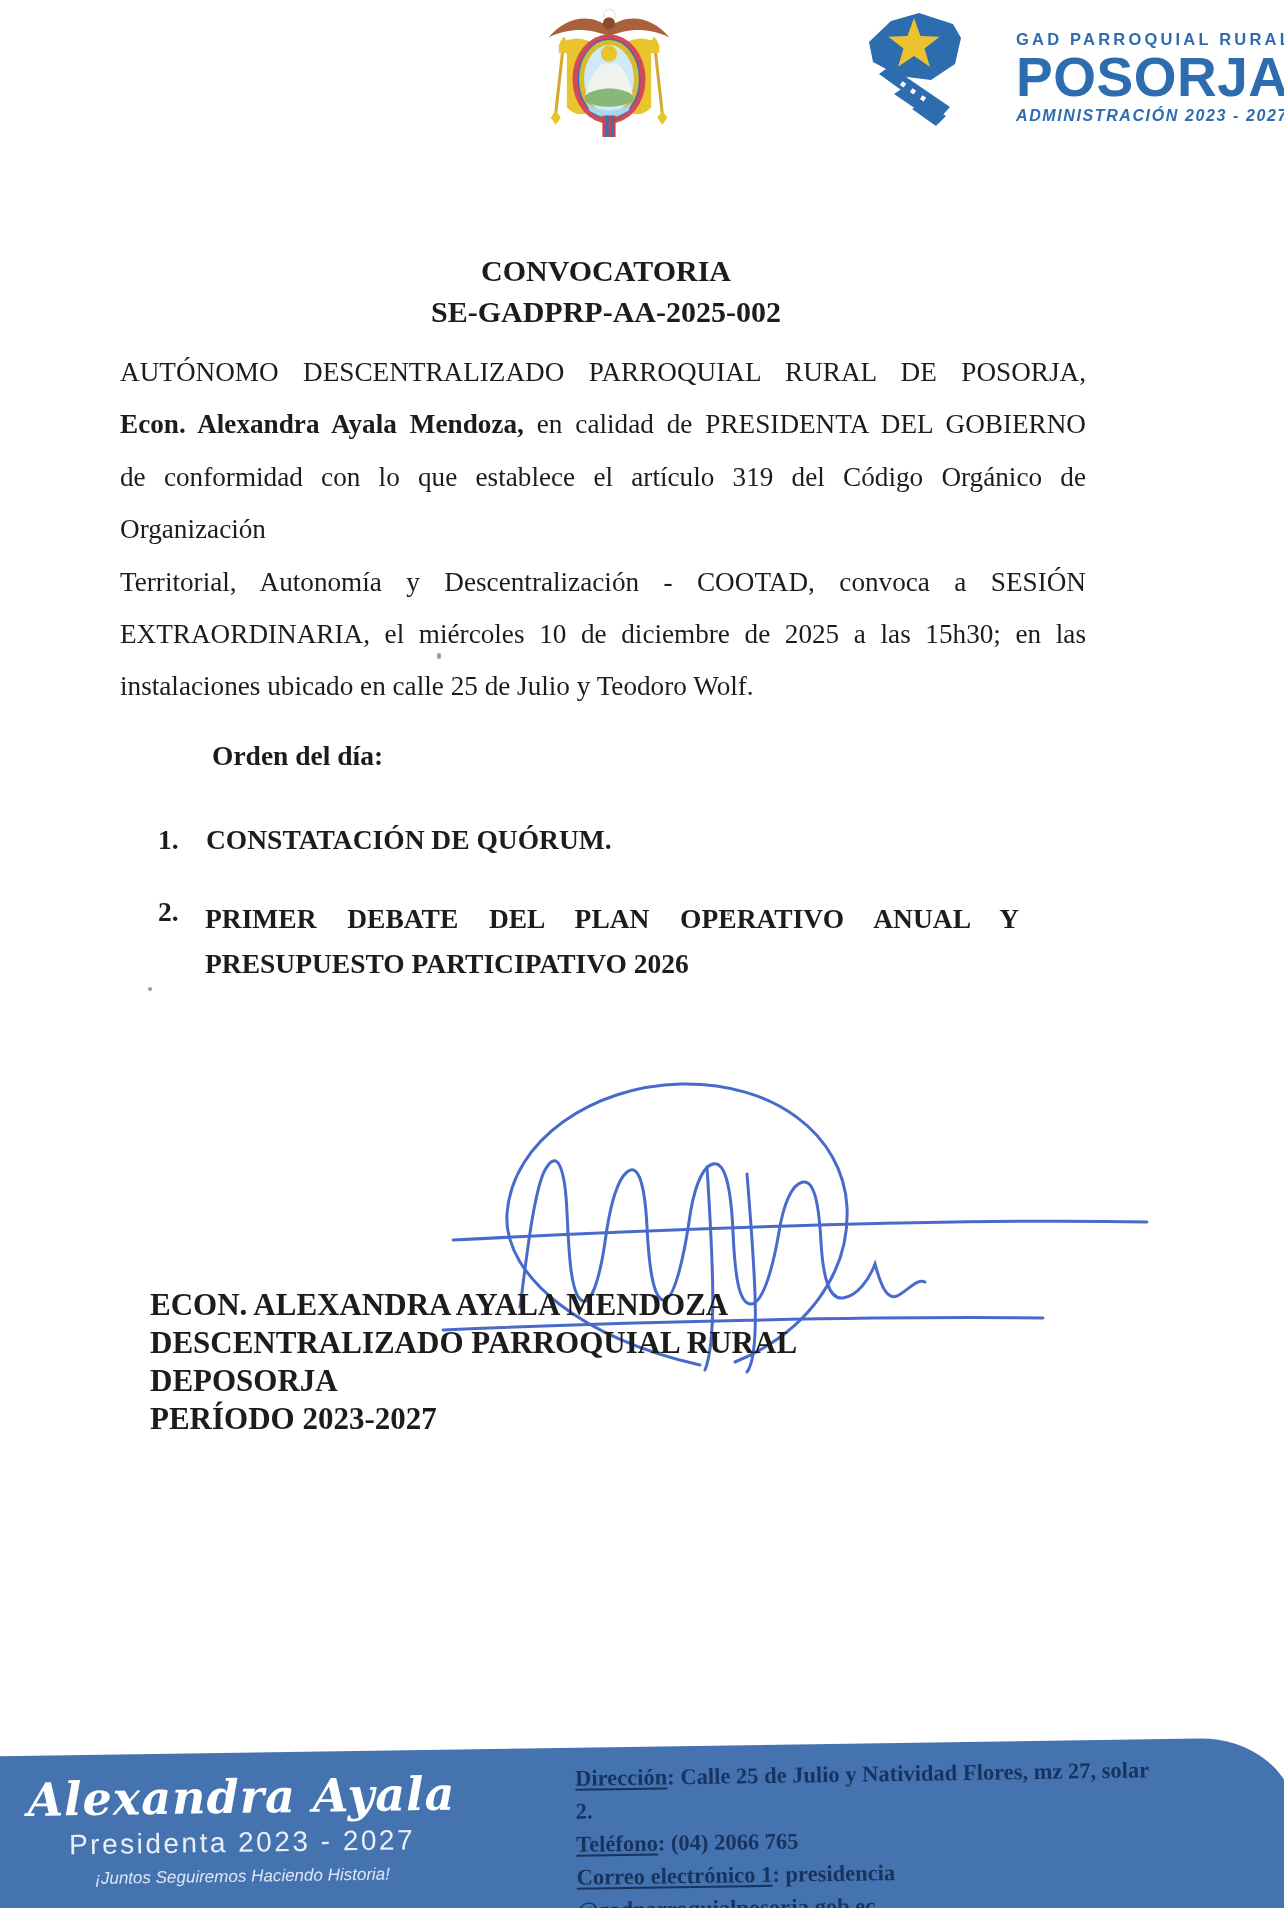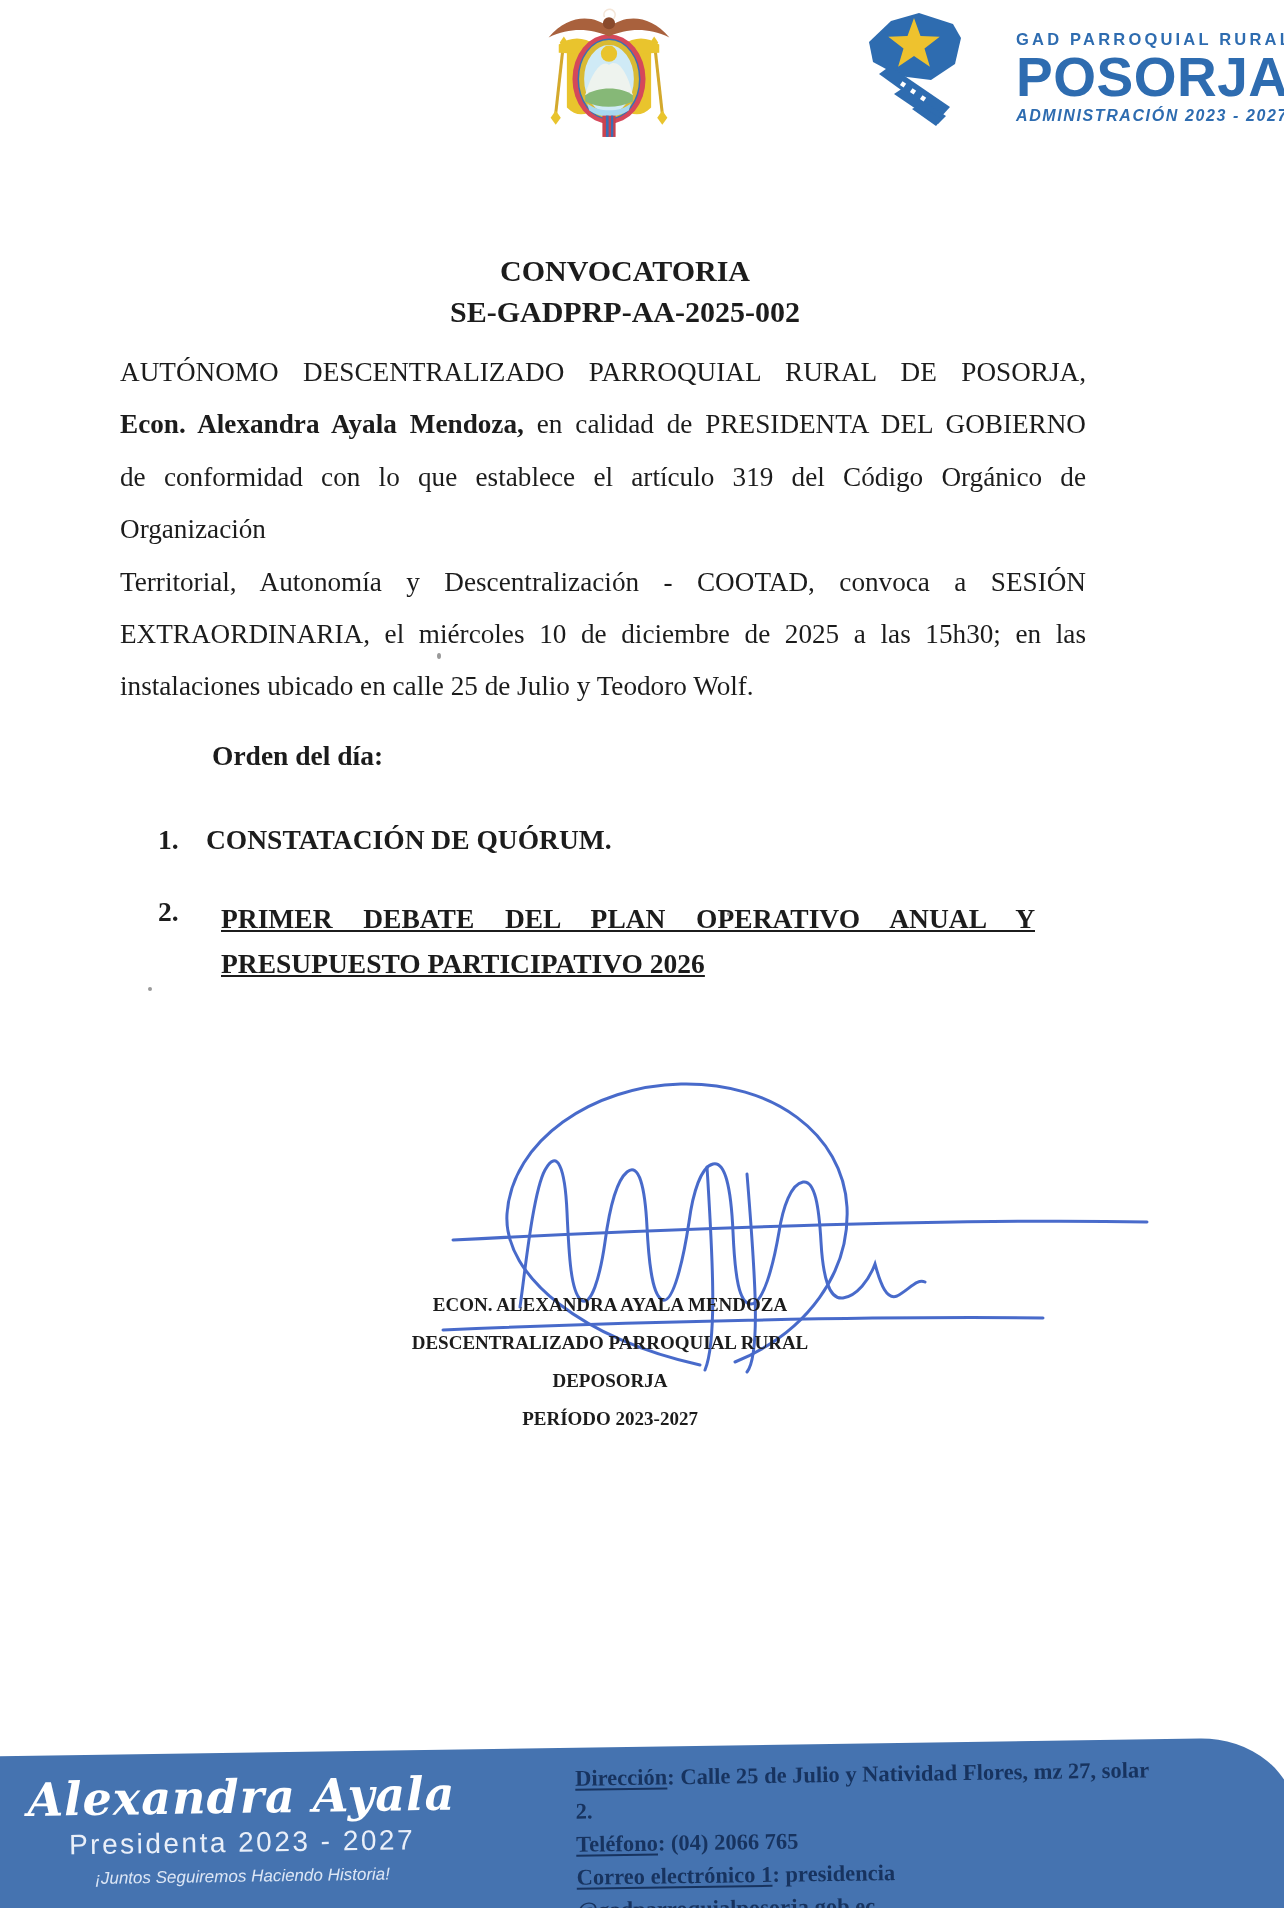--- a/index.html
+++ b/index.html
@@ -10,38 +10,38 @@
   
   .coat{position:absolute;left:540px;top:6px;width:138px;height:134px;}
   .brand{position:absolute;left:856px;top:8px;width:390px;height:120px;}
   .brand-mark{position:absolute;left:0;top:0;width:152px;height:118px;}
   .brand-text{position:absolute;left:160px;top:22px;width:240px;font-family:"Liberation Sans",sans-serif;color:#2e6cb0;}
   .brand-l1{font-size:16.5px;font-weight:bold;letter-spacing:3.2px;white-space:nowrap;}
   .brand-l2{font-size:55px;font-weight:bold;letter-spacing:.5px;line-height:52px;margin-top:2px;white-space:nowrap;}
   .brand-l3{font-size:16px;font-weight:bold;font-style:italic;letter-spacing:1.6px;margin-top:4px;white-space:nowrap;}
   .dateline{position:absolute;left:640px;top:160px;width:412px;text-align:right;font-size:29px;}
   
-  .title{position:absolute;left:0;top:250px;width:1212px;text-align:center;font-weight:bold;font-size:30px;line-height:41px;margin-left:19px;}
+  .title{position:absolute;left:0;top:250px;width:1212px;text-align:center;font-weight:bold;font-size:30px;line-height:41px;}
   
   .bodytext{position:absolute;left:120px;top:346px;width:966px;font-size:27.2px;line-height:52.4px;}
   .tline{white-space:pre-wrap;}
   .just{text-align:justify;text-align-last:justify;}
   .b{font-weight:bold;}
   .u{text-decoration:underline;text-decoration-thickness:2px;text-underline-offset:3px;}
   
   .orden{position:absolute;left:212px;top:740px;font-size:27.5px;font-weight:bold;}
   .item{position:absolute;font-size:27.5px;font-weight:bold;}
   .item .num{position:absolute;left:0;top:0;}
   .item .itext{margin-left:48px;}
   .item1{left:158px;top:824px;width:900px;}
   .item2{left:158px;top:896px;width:862px;}
-  .item2 .itext{margin-left:63px;width:814px;line-height:45px;text-decoration:underline;}
+  .item2 .itext{margin-left:47px;width:814px;line-height:45px;}
   
   .signature{position:absolute;left:395px;top:1072px;width:770px;height:302px;}
-  .sigblock{position:absolute;left:150px;top:1286px;width:920px;text-align:center;font-weight:bold;font-size:19px;line-height:38px;}
+  .sigblock{position:absolute;left:150px;top:1286px;width:920px;font-weight:bold;font-size:31px;line-height:38px;}
   
   .speck{position:absolute;background:#9a9a9a;border-radius:50%;}
   .speck1{left:437px;top:653px;width:4px;height:6px;}
   .speck2{left:148px;top:987px;width:4px;height:4px;}
   .speck3{left:727px;top:912px;width:3px;height:4px;}
   
   .footer{
     position:absolute;left:-12px;right:-12px;bottom:-14px;height:182px;
     background:#4573b0;border-top-right-radius:95px 80px;
     transform:rotate(-0.85deg);transform-origin:85% 50%;

